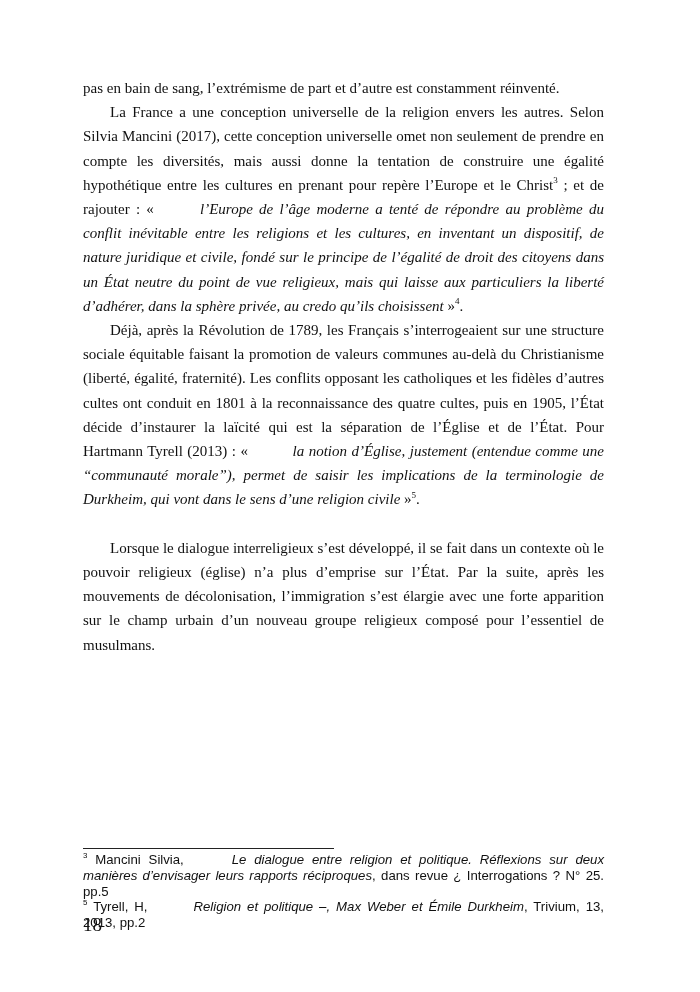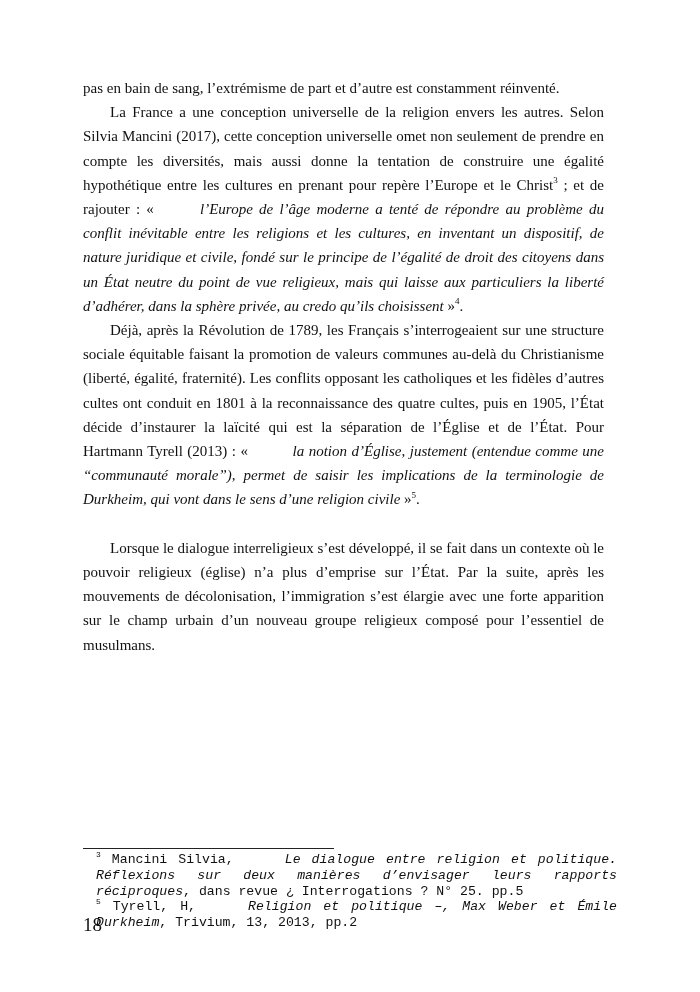--- a/index.html
+++ b/index.html
@@ -13,22 +13,22 @@
   }
   .body-text p { margin: 0; text-indent: 0; }
   .body-text p.indent { text-indent: 27px; }
   .body-text p.gap-before { margin-top: 24.2px; }
   .body-text sup, .footnotes sup { font-size: 0.6em; line-height: 0; position: relative; top: -0.1em; vertical-align: super; }
   .footnote-rule {
     position: absolute; left: 83px; top: 848px; width: 251px; height: 0;
     border-top: 1.2px solid #222222;
   }
   .footnotes {
-    position: absolute; left: 96px; top: 852px; width: 521px;
-    font-family: Liberation Mono, monospace;
+    position: absolute; left: 83px; top: 852px; width: 521px;
+    font-family: Liberation Sans, sans-serif;
     font-size: 13.2px; line-height: 15.8px; text-align: justify;
   }
   .footnotes p { margin: 0; }
   .page-number {
     position: absolute; left: 83px; top: 914px;
     font-family: "Liberation Serif", "DejaVu Serif", serif;
     font-size: 19px; line-height: 22px;
   }
   em { font-style: italic; margin-left: 40px; }
 </style>

